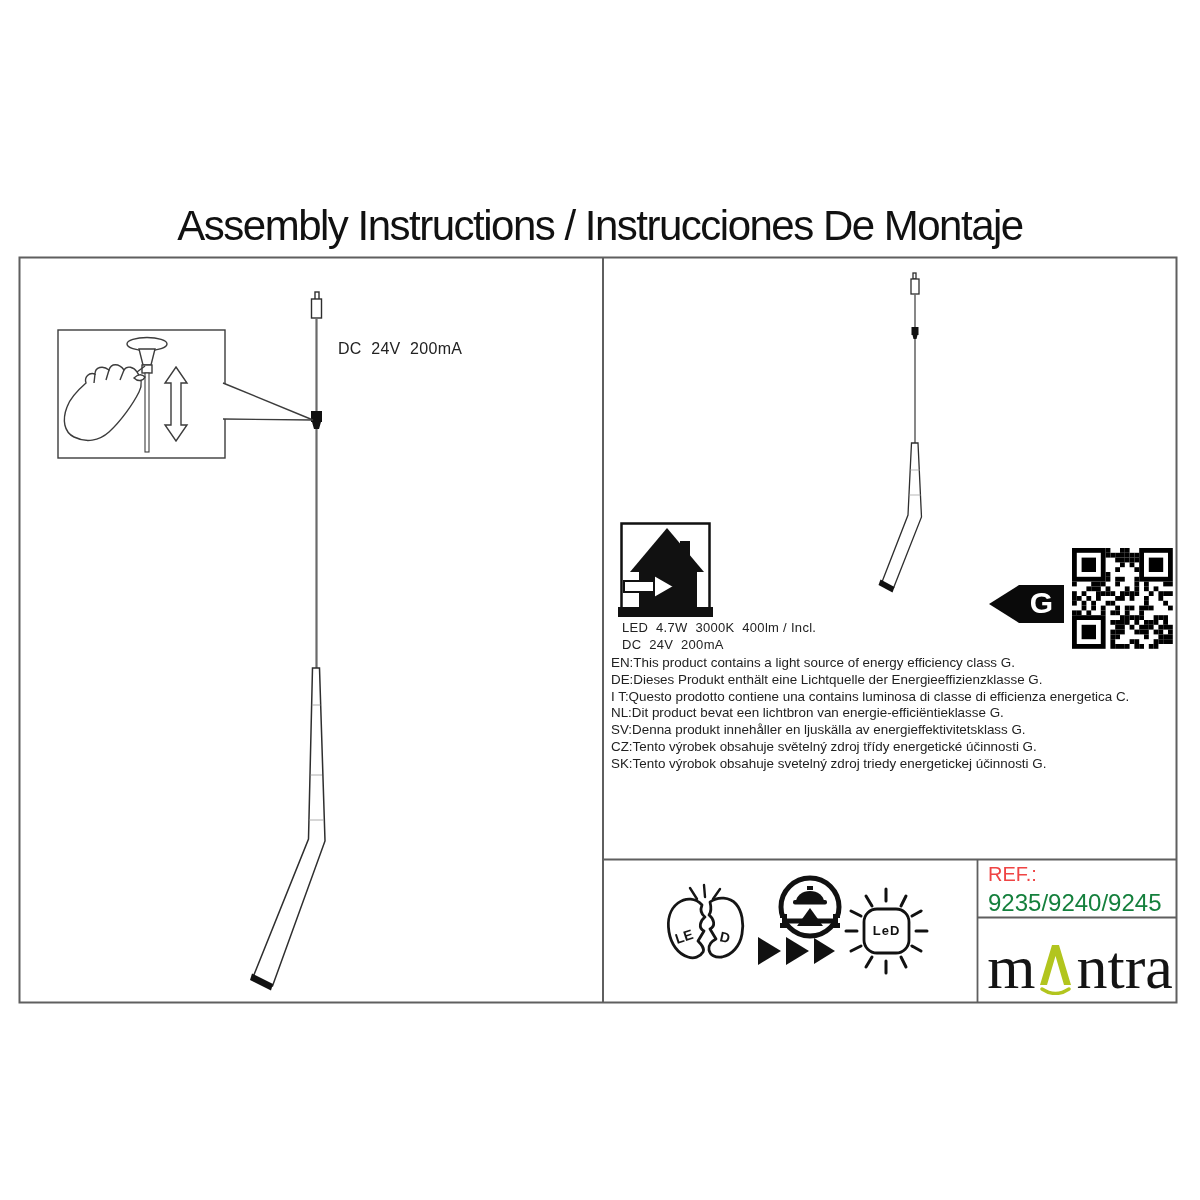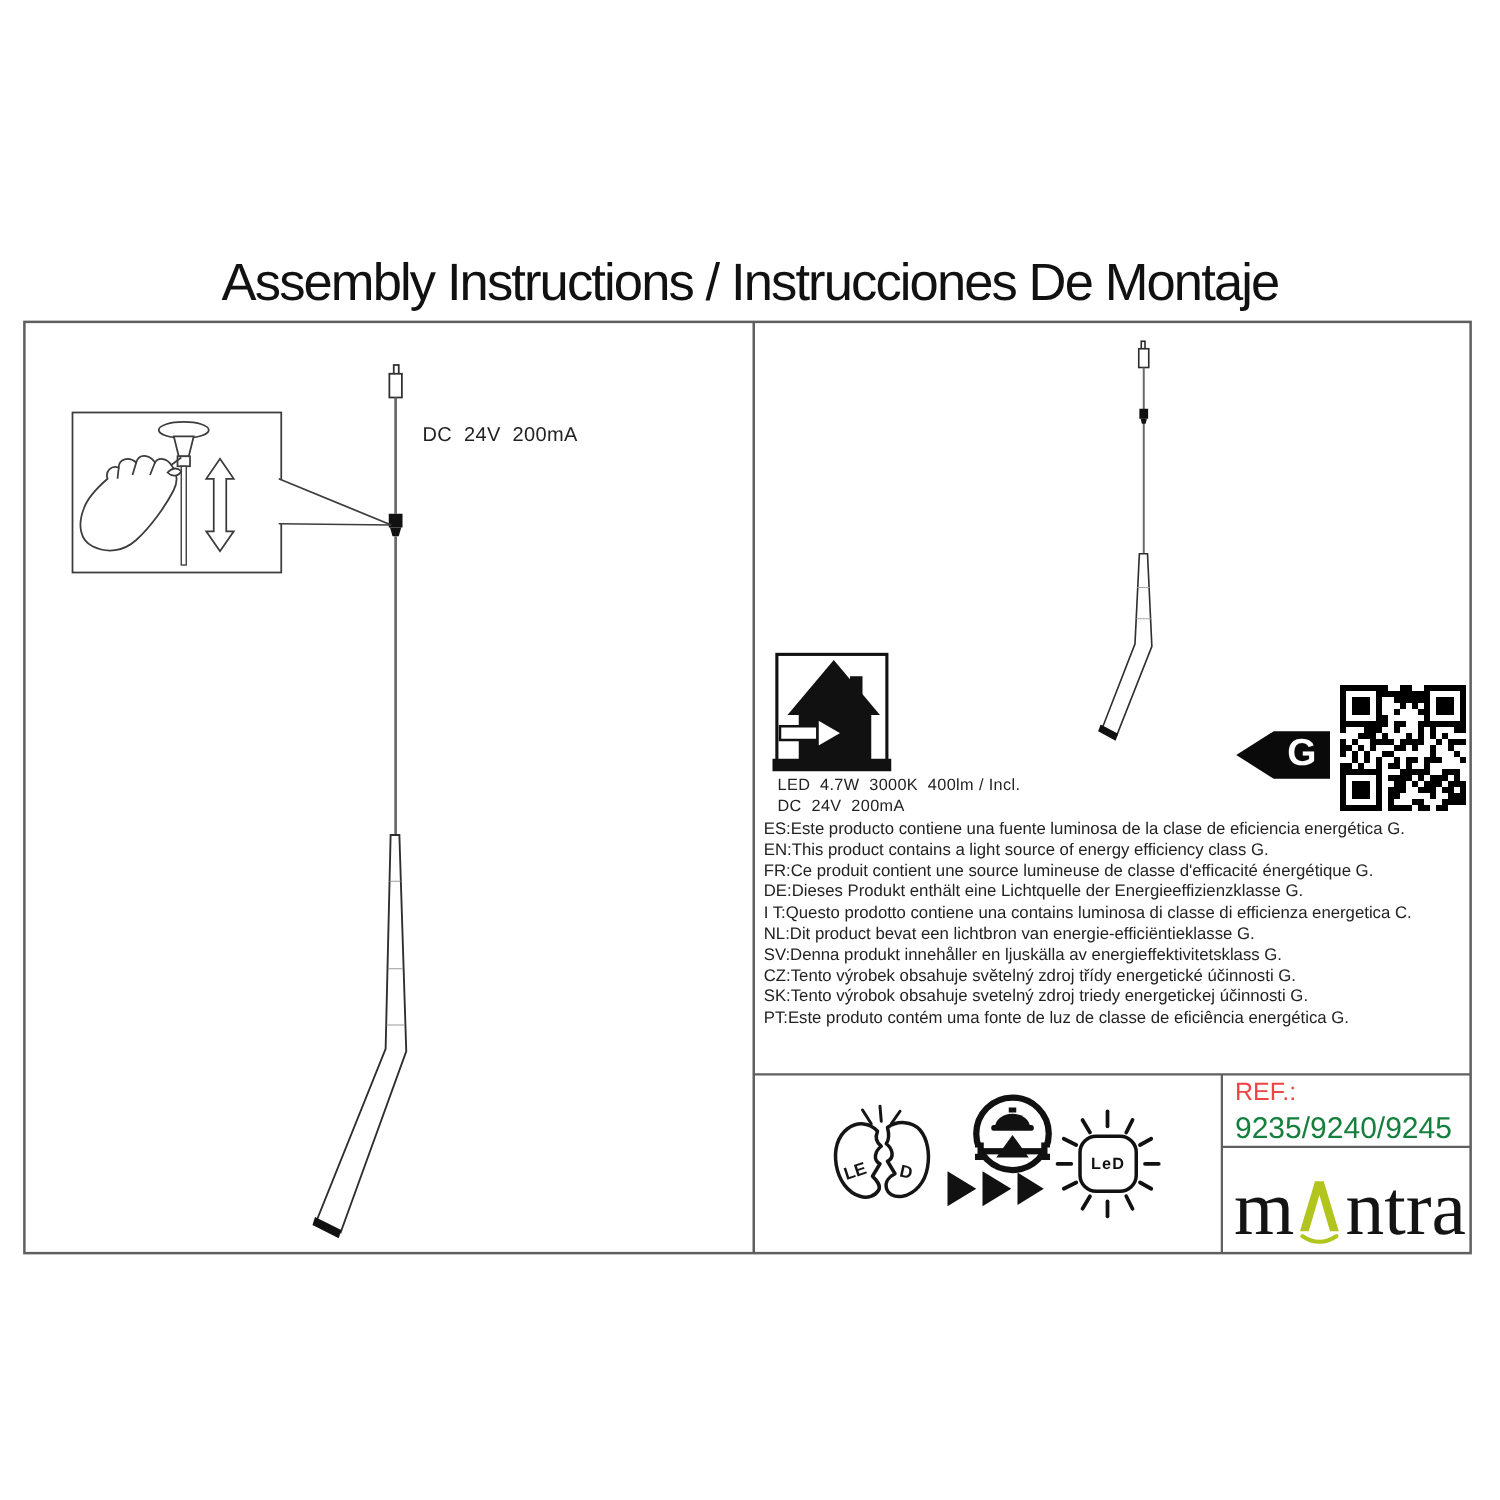--- a/index.html
+++ b/index.html
@@ -319,30 +319,27 @@
 </svg>
 
 <div id="title" class="abs">Assembly Instructions / Instrucciones De Montaje</div>
 
 <div id="dc-left" class="abs spec">DC  24V  200mA</div>
 
 <div id="spec-line1" class="abs spec">LED  4.7W  3000K  400lm / Incl.</div>
 <div id="spec-line2" class="abs spec">DC  24V  200mA</div>
 
 <div id="lang-block" class="abs">
-  <div class="lang">ES:Este producto contiene una fuente luminosa de la clase de eficiencia energética G.</div>
   <div class="lang">EN:This product contains a light source of energy efficiency class G.</div>
-  <div class="lang">FR:Ce produit contient une source lumineuse de classe d'efficacité énergétique G.</div>
   <div class="lang">DE:Dieses Produkt enthält eine Lichtquelle der Energieeffizienzklasse G.</div>
   <div class="lang">I T:Questo prodotto contiene una contains luminosa di classe di efficienza energetica C.</div>
   <div class="lang">NL:Dit product bevat een lichtbron van energie-efficiëntieklasse G.</div>
   <div class="lang">SV:Denna produkt innehåller en ljuskälla av energieffektivitetsklass G.</div>
   <div class="lang">CZ:Tento výrobek obsahuje světelný zdroj třídy energetické účinnosti G.</div>
   <div class="lang">SK:Tento výrobok obsahuje svetelný zdroj triedy energetickej účinnosti G.</div>
-  <div class="lang">PT:Este produto contém uma fonte de luz de classe de eficiência energética G.</div>
 </div>
 
 <div id="g-letter" class="abs">G</div>
 
 <div id="led-badge-text" class="abs">LeD</div>
 
 <div id="ref-label" class="abs">REF.:</div>
 <div id="ref-numbers" class="abs">9235/9240/9245</div>
 
 <div id="brand" class="abs">

